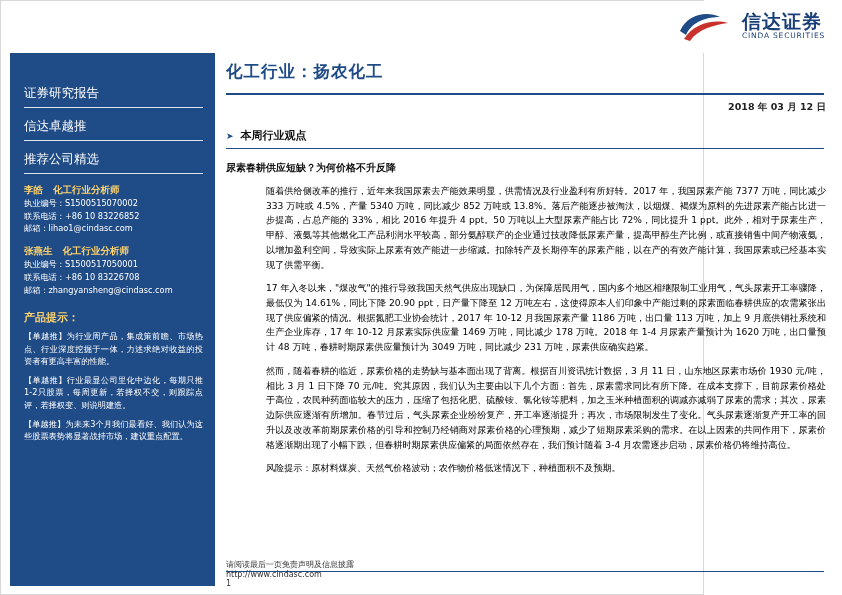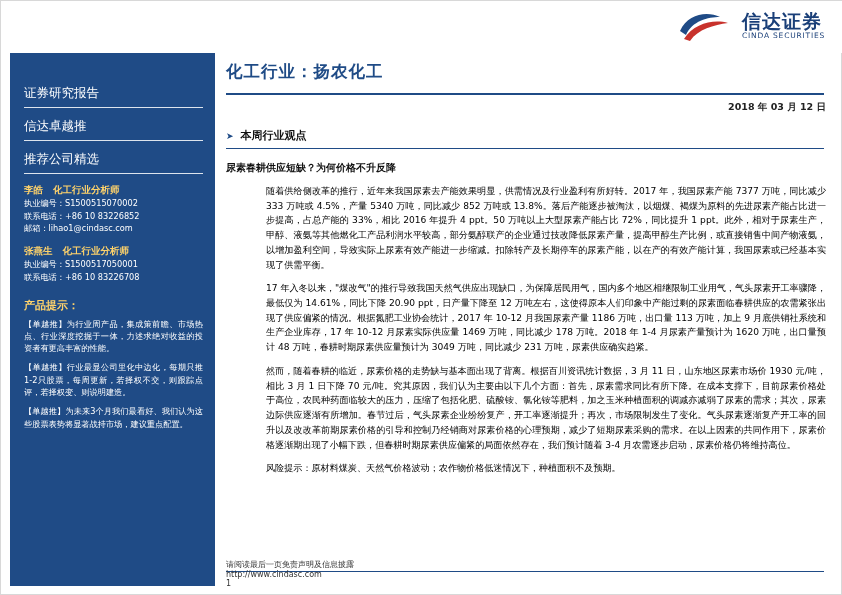--- a/index.html
+++ b/index.html
@@ -8,21 +8,21 @@
   }
   body {
     width: 842px;
     height: 595px;
     background: #ffffff;
     font-family: "DejaVu Sans", "Liberation Sans", sans-serif;
     overflow: hidden;
   }
   .page {
     position: relative;
-    width: 842px;
+    width: 704px;
     height: 595px;
     box-sizing: border-box;
     border: 1px solid #d8d8d8;
     background: #ffffff;
   }
 
   
   .header {
     position: absolute;
     left: 0; top: 0;
@@ -245,20 +245,21 @@
       <div class="sb-line">邮箱：lihao1@cindasc.com</div>
     </div>
 
     <div>
       <div class="sb-analyst-name">
         <span>张燕生</span>
         &nbsp;&nbsp;<span>化工行业分析师</span>
       </div>
       <div class="sb-line">执业编号：S1500517050001</div>
       <div class="sb-line">联系电话：+86 10 83226708</div>
+      <div class="sb-line">邮箱：zhangyansheng@cindasc.com</div>
     </div>
 
     <div class="sb-section-title">产品提示：</div>
     <div class="sb-para">【单越推】为行业周产品，集成策前瞻、市场热点、行业深度挖掘于一体，力述求绝对收益的投资者有更高丰富的性能。</div>
     <div class="sb-para">【单越推】行业最显公司里化中边化，每期只推1-2只股票，每周更新，若择权不交，则跟踪点评，若择权变、则说明建造。</div>
     <div class="sb-para">【单越推】为未来3个月我们最看好、我们认为这些股票表势将显著战持市场，建议重点配置。</div>
 
   </div>
 
   <div class="content">

